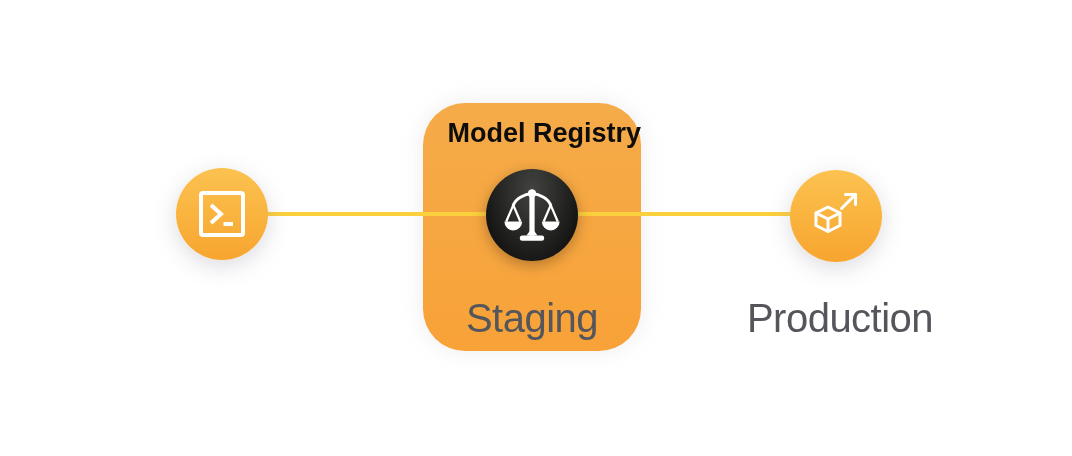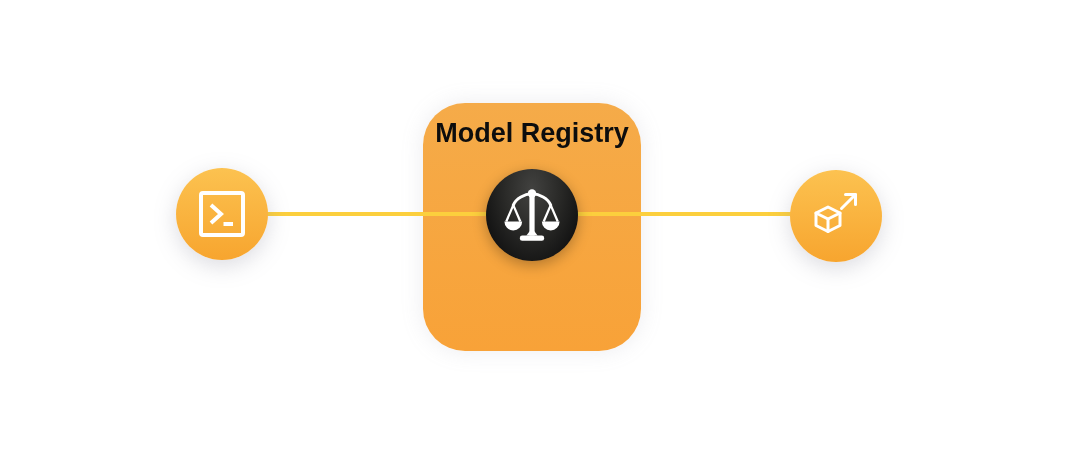--- a/index.html
+++ b/index.html
@@ -28,21 +28,21 @@
     left: 423px; top: 103px;
     width: 218px; height: 248px;
     border-radius: 42px;
     background: linear-gradient(180deg, var(--box-top, #F5AB49), var(--box-bottom, #F8A238));
     box-shadow: 0 0 22px rgba(150,150,165,0.18);
   }
   .registry-title {
     position: absolute;
     left: 0; top: 15px;
     width: 100%;
-    text-align: center;
+    text-align: right;
     font-size: 27px;
     font-weight: 600;
     color: var(--title, #0D0D0D);
   }
 
   
   .badge {
     position: absolute;
     left: 63px; top: 66px;
     width: 92px; height: 92px;
@@ -107,20 +107,21 @@
         <path d="M32 8 C 40 8.8, 49 13, 52 20.5" fill="none" stroke="currentColor" stroke-width="3.2" stroke-linecap="round"></path>
         <path d="M12 20.5 L4.5 38 M12 20.5 L19.5 38" fill="none" stroke="currentColor" stroke-width="2.4"></path>
         <path d="M52 20.5 L44.5 38 M52 20.5 L59.5 38" fill="none" stroke="currentColor" stroke-width="2.4"></path>
         <path d="M2.5 38 h19 a9.5 9.5 0 0 1 -19 0 z" fill="currentColor"></path>
         <path d="M42.5 38 h19 a9.5 9.5 0 0 1 -19 0 z" fill="currentColor"></path>
         <path d="M26 53 L38 53 L34.5 48.5 L29.5 48.5 Z" fill="currentColor"></path>
         <rect x="19" y="53" width="26" height="5.5" rx="2.5" fill="currentColor"></rect>
       </svg>
     </div>
 
+    <div class="stage-label staging">Staging</div>
   </div>
 
   <div class="node experimentation">
     <svg width="46" height="46" viewBox="0 0 46 46">
       <rect x="2" y="2" width="42" height="42" rx="2" fill="none" stroke="currentColor" stroke-width="4"></rect>
       <path d="M12 14 L22 23 L12 32" fill="none" stroke="currentColor" stroke-width="4"></path>
       <path d="M24.5 33 H34" fill="none" stroke="currentColor" stroke-width="4"></path>
     </svg>
   </div>
 
@@ -128,14 +129,15 @@
     <svg width="52" height="52" viewBox="0 0 52 52">
       <g fill="none" stroke="currentColor" stroke-width="3" stroke-linejoin="round" stroke-linecap="round">
         <path d="M18 17 L30 23 L18 29 L6 23 Z"></path>
         <path d="M6 23 V35.5 L18 41.5 L30 35.5 V23"></path>
         <path d="M18 29 V41.5"></path>
         <path d="M31.5 18.5 L45.5 4.5"></path>
         <path d="M35.5 4.5 H45.5 V14.5"></path>
       </g>
     </svg>
   </div>
+  <div class="stage-label production">Production</div>
 
 </div>
 
 </body></html>

